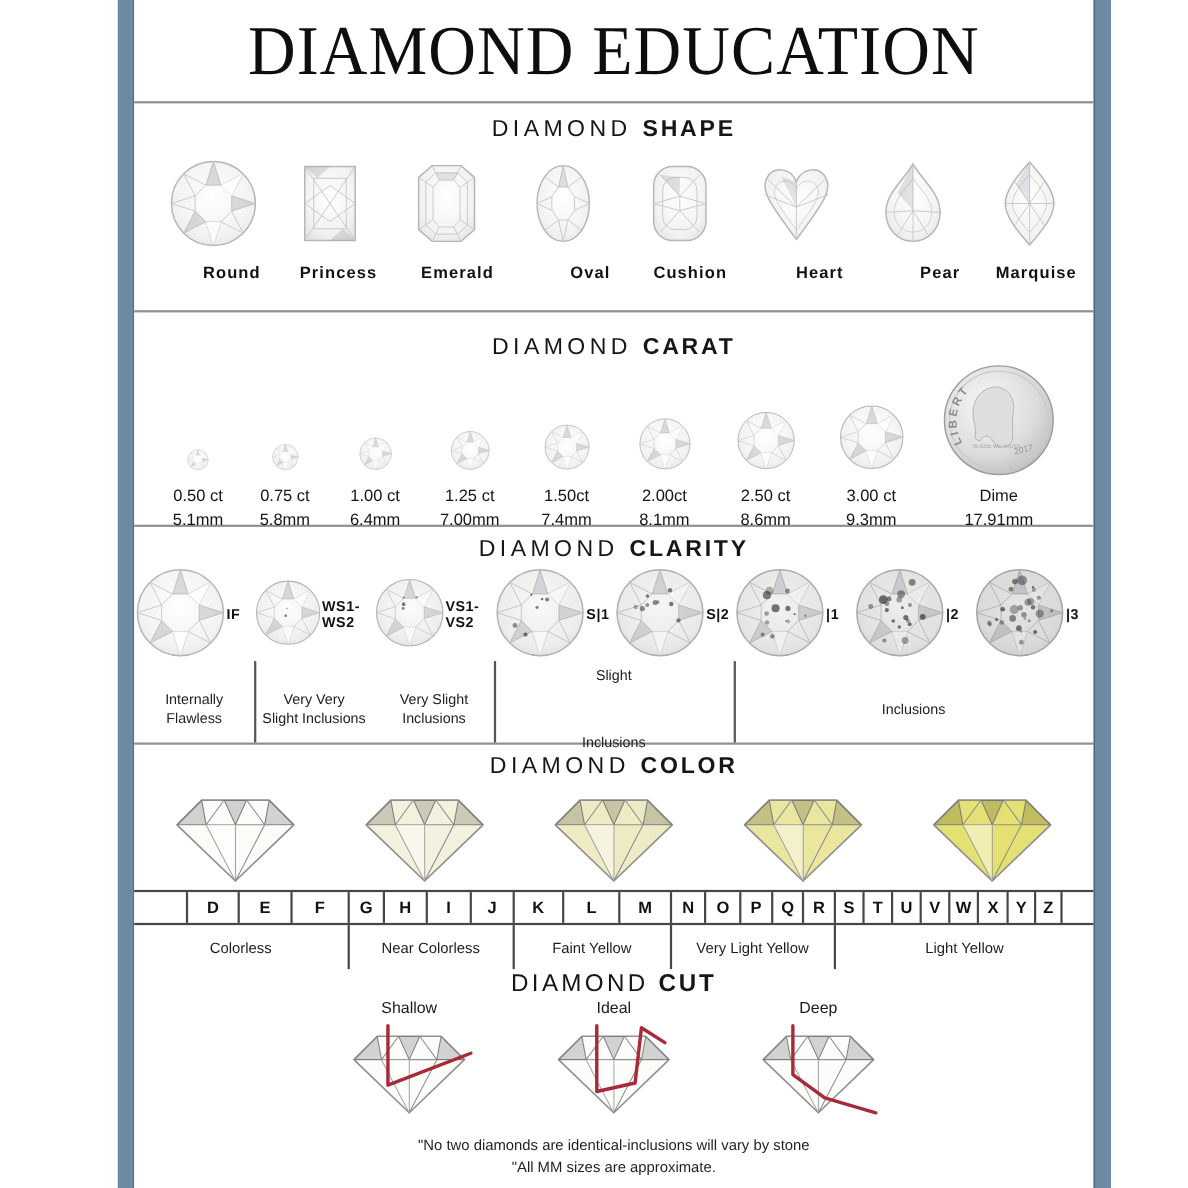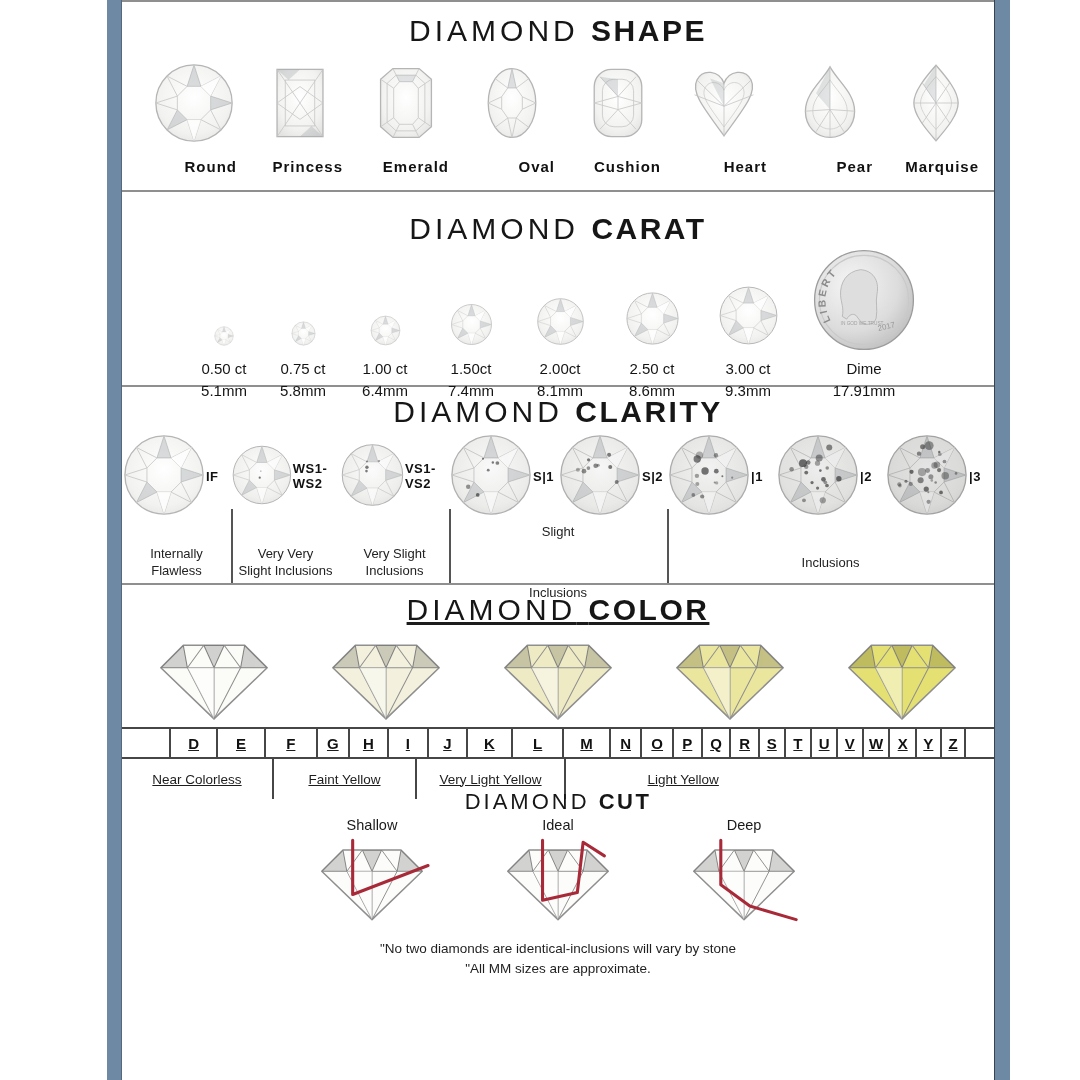--- a/index.html
+++ b/index.html
@@ -6,21 +6,21 @@
   body{width:1080px;height:1080px;background:#ffffff;font-family:"Liberation Sans",sans-serif;color:#1c1c1c;position:relative;overflow:hidden;}
   .side-bar{position:absolute;top:0;height:1080px;}
   .side-bar.left{left:107px;width:14px;background:#6d89a3;border-right:1px solid #55687d;}
   .side-bar.right{left:994px;width:15px;background:#6d89a3;border-left:1px solid #39434f;}
   .content{position:absolute;left:122px;top:0;width:872px;height:1080px;background:#ffffff;}
   .divider{height:2px;background:#8f8f8f;}
   
   #sec-title{height:92px;display:flex;align-items:center;justify-content:center;}
   #page-title{font-family:"Liberation Serif",serif;font-size:60px;font-weight:400;letter-spacing:1px;color:#0e0e0e;transform:scaleY(1.06);white-space:nowrap;}
   
-  .sec-heading{text-align:center;font-size:30px;letter-spacing:4px;color:#161616;}
+  .sec-heading{text-align:center;font-size:21px;letter-spacing:4px;color:#161616;}
   .sec-heading b{letter-spacing:2.5px;}
   
   #sec-shape{height:188px;padding-top:12px;box-sizing:border-box;}
   .shape-row{margin-top:14px;display:flex;justify-content:space-around;padding:0 12px;}
   .shape-col{display:flex;flex-direction:column;align-items:flex-end;width:100px;}
   .shape-gem{width:86px;height:82px;}
   .shape-label{margin-top:14px;font-size:15px;font-weight:bold;letter-spacing:1px;color:#111;}
   
   #sec-carat{height:193px;padding-top:20px;box-sizing:border-box;}
   .carat-row{margin-top:2px;display:flex;justify-content:center;align-items:flex-end;}
@@ -33,21 +33,21 @@
   #sec-clarity{height:196px;padding-top:8px;box-sizing:border-box;position:relative;}
   .clarity-row{margin-top:4px;display:flex;}
   .clarity-col{width:12.5%;display:flex;flex-direction:row;align-items:center;}
   .clarity-gem{width:84px;height:84px;}
   .clarity-code{margin-top:2px;font-size:13px;font-weight:bold;letter-spacing:.5px;color:#111;}
   .clarity-subrow{display:flex;margin-top:6px;}
   .clarity-group{display:flex;flex-direction:column;align-items:center;justify-content:center;font-size:13px;color:#222;line-height:17px;text-align:center;}
   .cw-1{width:12.5%;}.cw-2{width:25%;gap:44px;}.cw-3{width:37.5%;}
   .clarity-divider{position:absolute;top:122px;bottom:0;width:2px;background:#555;}
   
-  #sec-color{height:200px;padding-top:8px;box-sizing:border-box;text-decoration:underline;}
+  #sec-color{height:200px;padding-top:8px;box-sizing:border-box;}
   .color-gems{margin-top:4px;display:flex;justify-content:center;gap:44px;height:92px;align-items:flex-start;}
   .color-gem{width:128px;height:92px;}
   .color-table{margin-top:4px;display:flex;border-top:2px solid #464646;border-bottom:2px solid #464646;height:28px;}
   .letter-cell{display:flex;align-items:center;justify-content:center;font-size:15px;font-weight:bold;color:#111;border-left:2px solid #464646;box-sizing:border-box;flex:0 1 auto;}
   .letter-spacer{flex:0 1 auto;}
   .letter-spacer.trail{border-left:2px solid #464646;box-sizing:border-box;}
   .color-groups{display:flex;height:40px;}
   .color-group{display:flex;align-items:center;justify-content:center;font-size:13.5px;color:#1d1d1d;box-sizing:border-box;}
   .color-group + .color-group{border-left:2px solid #464646;}
   
@@ -190,20 +190,23 @@
       </g>
     </symbol>
   </defs>
 </svg>
 
 <div class="side-bar left"></div>
 <div class="side-bar right"></div>
 
 <div class="content">
 
+  <header id="sec-title">
+    <h1 id="page-title" style="margin:0">DIAMOND EDUCATION</h1>
+  </header>
   <div class="divider"></div>
 
   <section id="sec-shape">
     <div class="sec-heading"><span>DIAMOND</span> <b>SHAPE</b></div>
     <div class="shape-row" id="shape-row">
     <div class="shape-col">
       <svg class="shape-gem" viewBox="0 0 100 100">
             <use href="#g-round"></use>
           </svg>
       <div class="shape-label">Round</div>
@@ -270,20 +273,27 @@
           </svg>
       <div class="carat-ct">0.75 ct</div>
       <div class="carat-mm">5.8mm</div>
     </div>
     <div class="carat-col" style="width:84px">
       <svg class="carat-gem" width="31" height="31" viewBox="0 0 100 100">
             <use href="#g-round"></use>
           </svg>
       <div class="carat-ct">1.00 ct</div>
       <div class="carat-mm">6.4mm</div>
+    </div>
+    <div class="carat-col" style="width:88px">
+      <svg class="carat-gem" width="37" height="37" viewBox="0 0 100 100">
+            <use href="#g-round"></use>
+          </svg>
+      <div class="carat-ct">1.25 ct</div>
+      <div class="carat-mm">7.00mm</div>
     </div>
     <div class="carat-col" style="width:88px">
       <svg class="carat-gem" width="43" height="43" viewBox="0 0 100 100">
             <use href="#g-round"></use>
           </svg>
       <div class="carat-ct">1.50ct</div>
       <div class="carat-mm">7.4mm</div>
     </div>
     <div class="carat-col" style="width:90px">
       <svg class="carat-gem" width="49" height="49" viewBox="0 0 100 100">
@@ -536,20 +546,23 @@
         <div class="letter-cell" style="width:27px">T</div>
         <div class="letter-cell" style="width:26px">U</div>
         <div class="letter-cell" style="width:26px">V</div>
         <div class="letter-cell" style="width:27px">W</div>
         <div class="letter-cell" style="width:27px">X</div>
         <div class="letter-cell" style="width:25px">Y</div>
         <div class="letter-cell" style="width:25px">Z</div>
         <div class="letter-spacer trail" style="width:30px"></div>
       </div>
     <div class="color-groups">
+      <div class="color-group" style="width:22.2%">
+          <span>Colorless</span>
+        </div>
       <div class="color-group" style="width:17.2%">
           <span>Near Colorless</span>
         </div>
       <div class="color-group" style="width:16.4%">
           <span>Faint Yellow</span>
         </div>
       <div class="color-group" style="width:17.1%">
           <span>Very Light Yellow</span>
         </div>
       <div class="color-group" style="width:27.1%">

